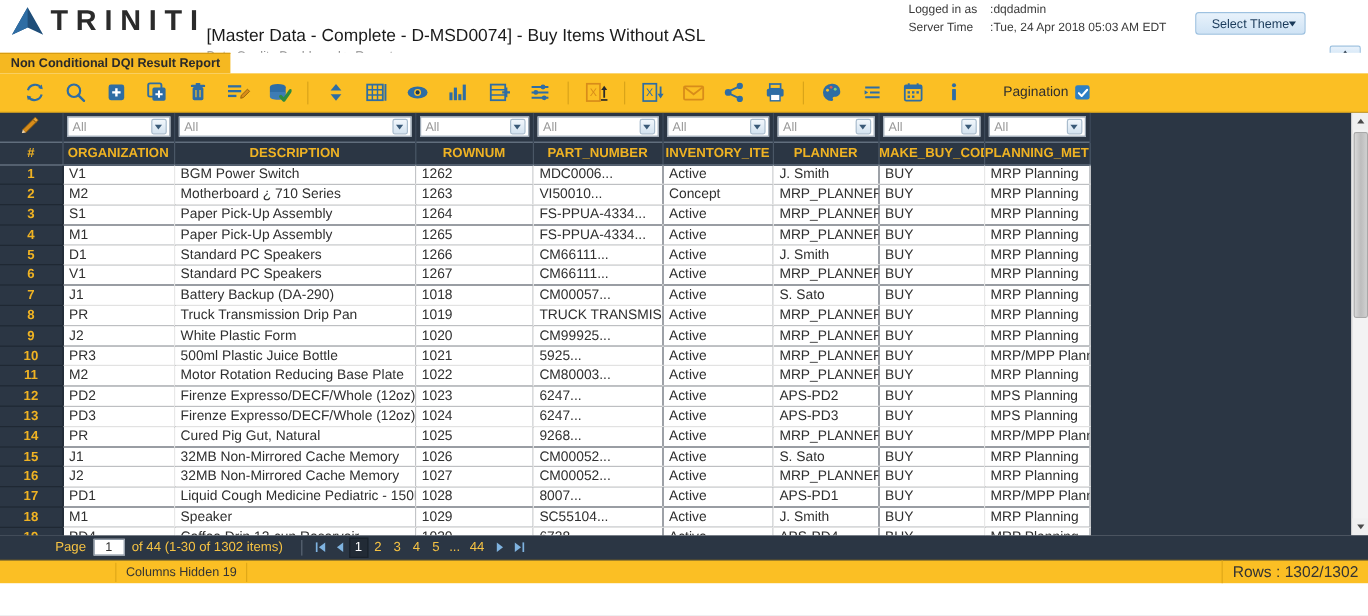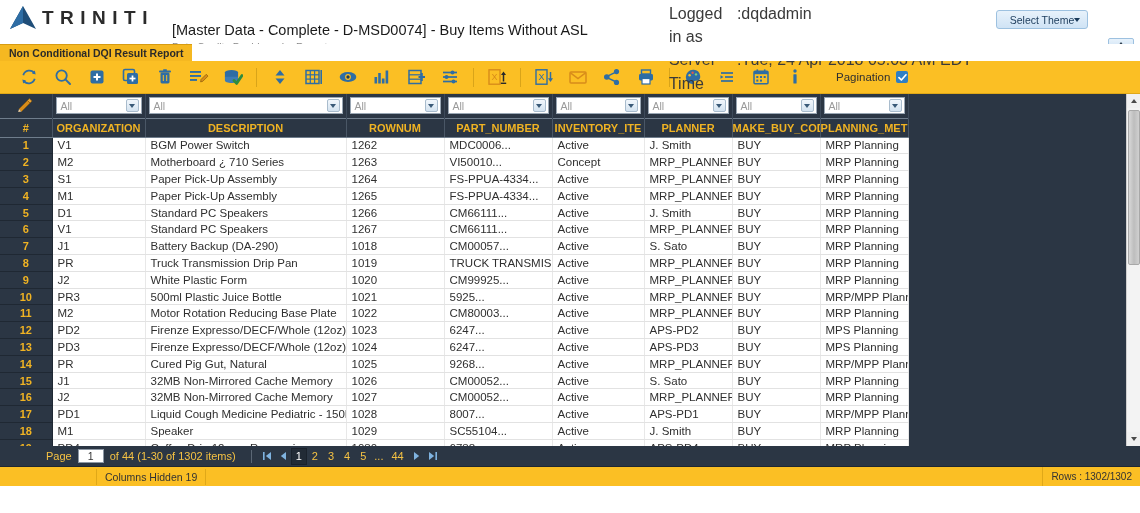--- a/index.html
+++ b/index.html
@@ -15,30 +15,30 @@
     position: relative;
     height: 44px;
     background: #ffffff;
   }
   .logo-wrap {
     position: absolute; left: 8px; top: 4px;
     display: flex; align-items: center; gap: 4px;
   }
   .logo-mark { width: 30px; height: 28px; }
   .logo-text {
-    font-size: 19px; font-weight: bold; letter-spacing: 6.5px;
+    font-size: 24px; font-weight: bold; letter-spacing: 6.5px;
     color: #2b2b2b;
   }
   .title-block { position: absolute; left: 172px; top: 22px; }
   .doc-title { font-size: 14.5px; color: #1a1a1a; white-space: nowrap; }
   .breadcrumb { font-size: 10.5px; color: #8a8a8a; margin-top: 3px; }
 
   .session-info {
     position: absolute; right: 168px; top: 2px;
-    font-size: 16px; color: #3a3a3a; line-height: 1.45;
+    font-size: 10px; color: #3a3a3a; line-height: 1.45;
   }
   .session-row { display: flex; }
   .session-label { width: 68px; }
   .session-value { white-space: nowrap; }
 
   .theme-select {
     position: absolute; right: 52px; top: 10px;
     width: 92px; height: 19px;
     background: linear-gradient(#e8f2fb, #cfe3f5);
     border: 1px solid #9dc1e0; border-radius: 3px;
@@ -259,21 +259,21 @@
   .sb-hidden {
     margin-left: 96px;
     font-size: 10.5px; color: #333;
     border-left: 1px solid #e0a818; border-right: 1px solid #e0a818;
     padding: 2px 8px;
   }
   .sb-rows {
     position: absolute; right: 0; top: 0; bottom: 0;
     display: flex; align-items: center;
     padding: 0 8px;
-    font-size: 10px; color: #333;
+    font-size: 13px; color: #333;
     border-left: 1px solid #e0a818;
   }
   .page-bottom { height: 30px; background: #ffffff; }
 </style>
 </head>
 <body>
 
 <div class="header">
   <div class="logo-wrap">
     <svg class="logo-mark" viewBox="0 0 30 28">

